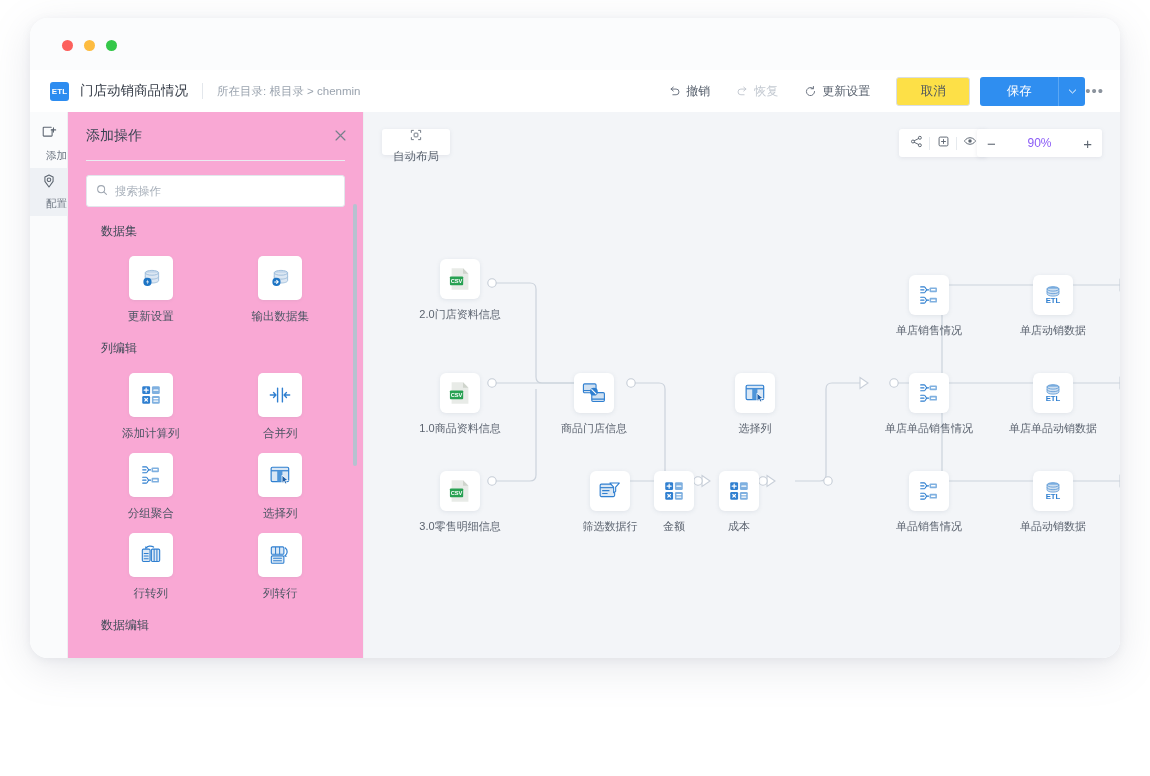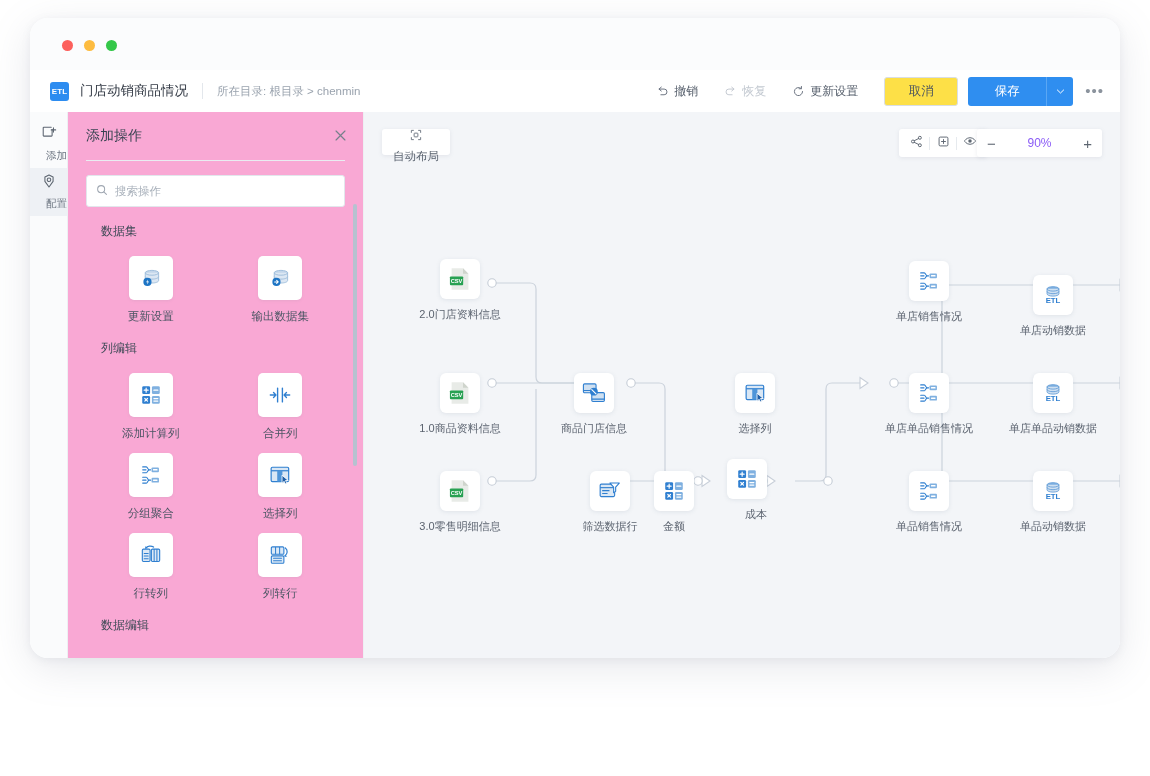--- a/index.html
+++ b/index.html
@@ -62,21 +62,21 @@
   }
   .hbtn.disabled{color:#c3c9d1;}
   .hbtn svg{display:block;}
 
   #cancel-btn{
     width:72px;height:27px;border:1px solid #d9dee5;border-radius:3px;
     background:#fde047;font-size:12.5px;color:#4b545f;
     display:flex;align-items:center;justify-content:center;cursor:pointer;
     margin-right:10px;
   }
-  #save-group{display:flex;margin-right:12px;align-items:center;}
+  #save-group{display:flex;margin-right:0;align-items:center;}
   #save-btn{
     width:78px;height:29px;background:#2f8ef0;color:#fff;
     font-size:12.5px;display:flex;align-items:center;justify-content:center;
     border-radius:3px 0 0 3px;cursor:pointer;
   }
   #save-caret{
     width:26px;height:29px;background:#2f8ef0;
     border-radius:0 3px 3px 0;border-left:1px solid #5aa7f4;
     display:flex;align-items:center;justify-content:center;cursor:pointer;
   }
@@ -624,21 +624,21 @@
               <rect x="14" y="14" width="8.5" height="8.5" rx="1.4" fill="#7fb0e0"></rect>
               <path d="M7.75 5.6v4.3M5.6 7.75h4.3" stroke="#fff" stroke-width="1.3" stroke-linecap="round"></path>
               <path d="M16.1 7.75h4.3" stroke="#fff" stroke-width="1.3" stroke-linecap="round"></path>
               <path d="M6.3 16.8l2.9 2.9M9.2 16.8l-2.9 2.9" stroke="#fff" stroke-width="1.3" stroke-linecap="round"></path>
               <path d="M16.1 16.9h4.3M16.1 19.6h4.3" stroke="#fff" stroke-width="1.3" stroke-linecap="round"></path>
             </svg>
           </div>
           <div class="node-label">金额</div>
         </div>
 
-        <div class="node" style="left: 347px; top: 347px; align-items: flex-end;">
+        <div class="node" style="left: 347px; top: 359px;">
           <div class="node-tile">
             <svg width="24" height="24" viewBox="0 0 26 26">
               <rect x="3.5" y="3.5" width="8.5" height="8.5" rx="1.4" fill="#2f7fd0"></rect>
               <rect x="14" y="3.5" width="8.5" height="8.5" rx="1.4" fill="#7fb0e0"></rect>
               <rect x="3.5" y="14" width="8.5" height="8.5" rx="1.4" fill="#2f7fd0"></rect>
               <rect x="14" y="14" width="8.5" height="8.5" rx="1.4" fill="#7fb0e0"></rect>
               <path d="M7.75 5.6v4.3M5.6 7.75h4.3" stroke="#fff" stroke-width="1.3" stroke-linecap="round"></path>
               <path d="M16.1 7.75h4.3" stroke="#fff" stroke-width="1.3" stroke-linecap="round"></path>
               <path d="M6.3 16.8l2.9 2.9M9.2 16.8l-2.9 2.9" stroke="#fff" stroke-width="1.3" stroke-linecap="round"></path>
               <path d="M16.1 16.9h4.3M16.1 19.6h4.3" stroke="#fff" stroke-width="1.3" stroke-linecap="round"></path>
@@ -652,21 +652,21 @@
             <svg width="24" height="24" viewBox="0 0 26 26">
               <rect x="3.4" y="4.6" width="19" height="15.6" rx="1.4" fill="#d9e7f5" stroke="#2f7fd0" stroke-width="1.3"></rect>
               <path d="M3.4 8.4h19" stroke="#2f7fd0" stroke-width="1.3"></path>
               <rect x="10" y="8.4" width="5.6" height="11.8" fill="#4e95d9"></rect>
               <path d="M15.2 13.2v8.8l2.2-2.2 1.4 2.9 1.7-.9-1.5-2.8h3z" fill="#1f5fa8" stroke="#fff" stroke-width="0.9" stroke-linejoin="round"></path>
             </svg>
           </div>
           <div class="node-label">选择列</div>
         </div>
 
-        <div class="node" style="left: 537px; top: 149px;">
+        <div class="node" style="left: 537px; top: 163px;">
           <div class="node-tile">
             <svg width="24" height="24" viewBox="0 0 26 26">
               <path d="M4 4.2h3.6M4 7.4h3.6M4 10.6h3.6" stroke="#2f7fd0" stroke-width="1.2" stroke-linecap="round"></path>
               <path d="M7.8 4.2c1.6 0 1.6 3.2 3.2 3.2M7.8 10.6c1.6 0 1.6-3.2 3.2-3.2" fill="none" stroke="#2f7fd0" stroke-width="1.2"></path>
               <path d="M11 7.4h1.6" stroke="#2f7fd0" stroke-width="1.2" stroke-linecap="round"></path>
               <rect x="13.6" y="4.8" width="8" height="5.2" rx="1" fill="#7fb0e0"></rect>
               <rect x="15.1" y="6.6" width="5" height="1.6" rx="0.6" fill="#fff"></rect>
               <path d="M4 15.4h3.6M4 18.6h3.6M4 21.8h3.6" stroke="#2f7fd0" stroke-width="1.2" stroke-linecap="round"></path>
               <path d="M7.8 15.4c1.6 0 1.6 3.2 3.2 3.2M7.8 21.8c1.6 0 1.6-3.2 3.2-3.2" fill="none" stroke="#2f7fd0" stroke-width="1.2"></path>
               <path d="M11 18.6h1.6" stroke="#2f7fd0" stroke-width="1.2" stroke-linecap="round"></path>

